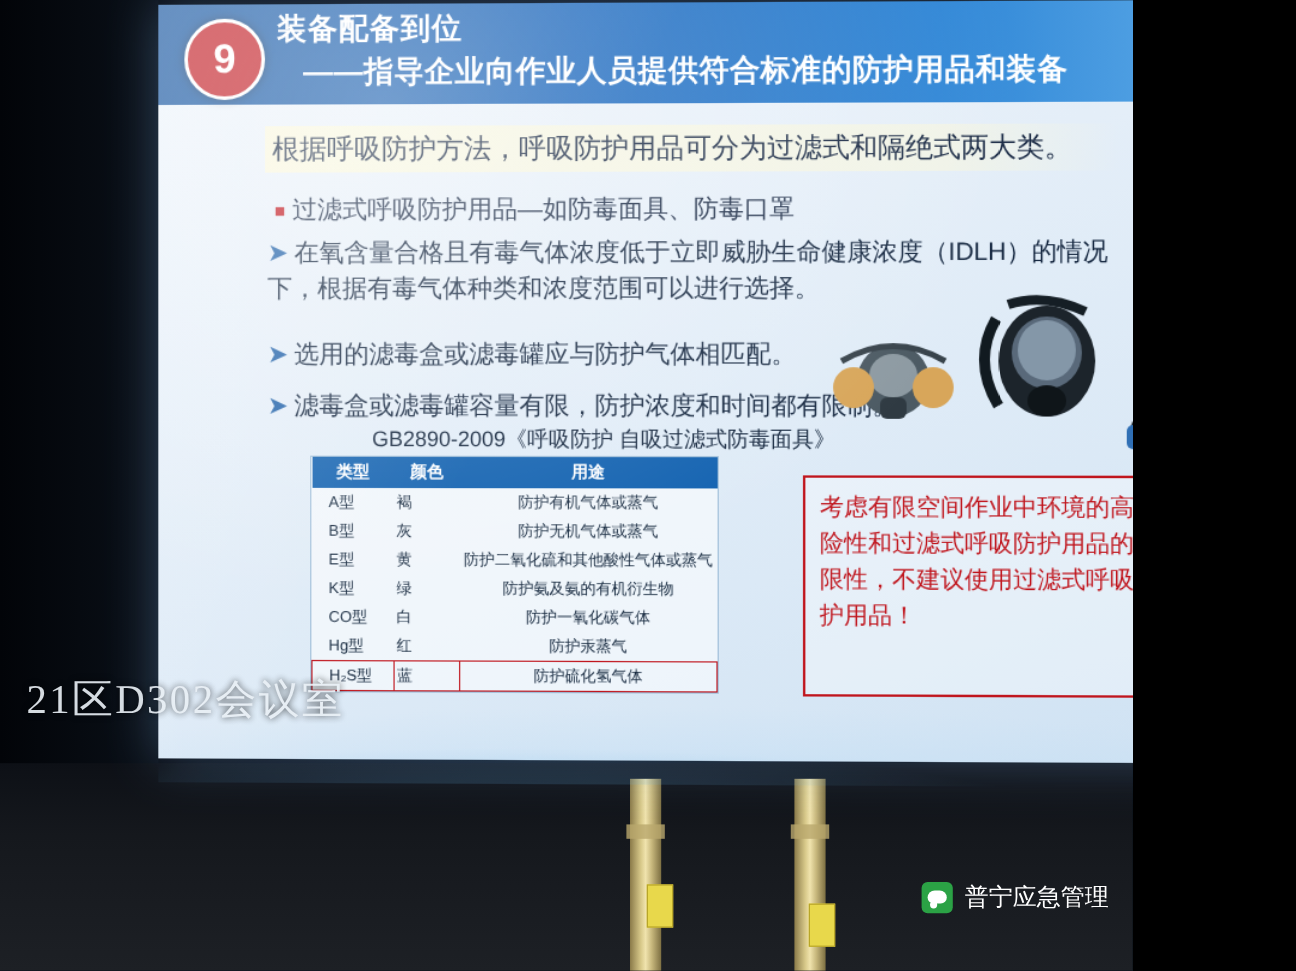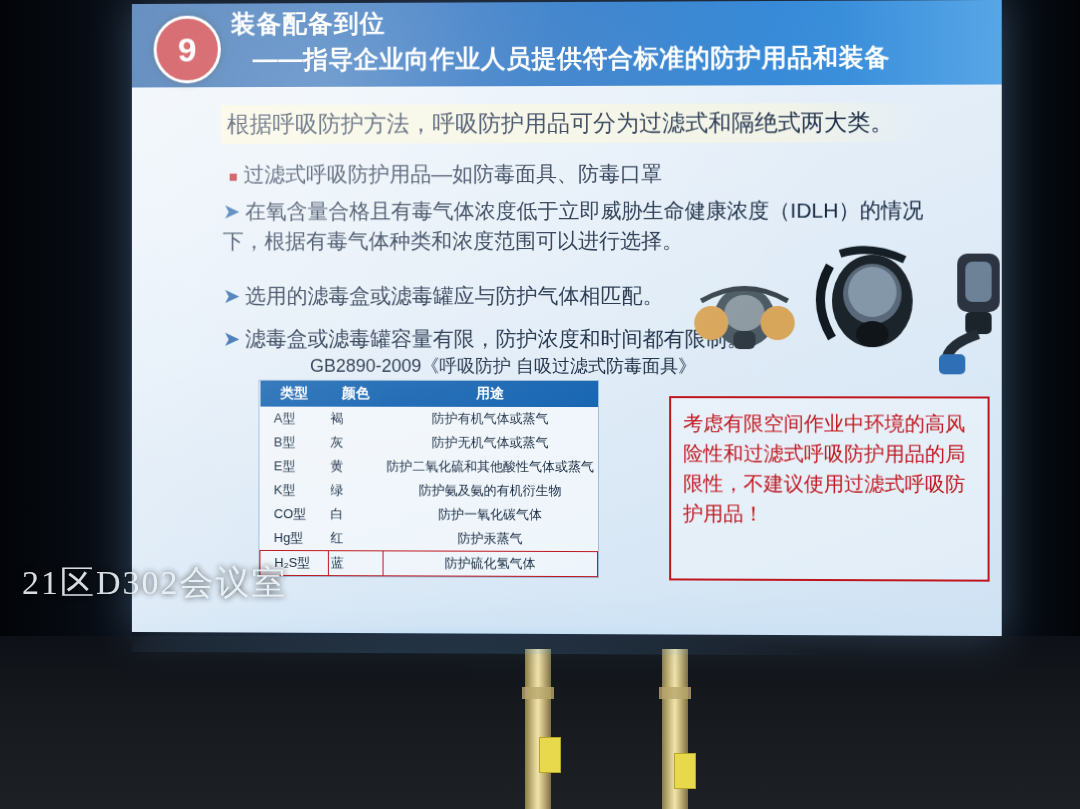--- a/index.html
+++ b/index.html
@@ -1,17 +1,17 @@
 <!DOCTYPE html>
 <html><head>
 <meta charset="utf-8">
 <style>
   html,body{margin:0;padding:0;background:#000;}
   body{width:1080px;height:809px;overflow:hidden;font-family:"Liberation Sans",sans-serif;}
-  .photo{position:relative;width:1080px;height:809px;background:#0c4a6e;overflow:hidden;}
+  .photo{position:relative;width:944px;height:809px;background:#0c4a6e;overflow:hidden;}
 
   
   .room-bg{position:absolute;inset:0;
     background:
       radial-gradient(ellipse at 50% 36%, rgba(40,70,110,0.35) 0%, rgba(8,12,20,0.9) 60%, #03060b 100%),
       linear-gradient(180deg,#05080e 0%,#060a12 55%,#0a0d12 100%);}
   .floor{position:absolute;left:0;right:0;top:636px;height:173px;
     background:linear-gradient(180deg,#0d1016 0%,#15181d 35%,#1d2025 100%);}
   .wall-left{position:absolute;left:0;top:0;width:132px;height:640px;
     background:linear-gradient(90deg,#020408 0%,#0a1018 100%);}
@@ -211,13 +211,17 @@
         <rect x="44" y="66" width="26" height="22" rx="5" fill="#1c242b"></rect>
         <path d="M57 88 Q20 100 26 122" stroke="#232c35" stroke-width="10" fill="none"></path>
         <rect x="18" y="108" width="26" height="20" rx="5" fill="#2f6fb5"></rect>
       </svg>
 
     </div>
   </div>
 
   <div class="osd">21区D302会议室</div>
 
+  <div class="wm">
+    <div class="wm-logo"></div>
+    <span>普宁应急管理</span>
+  </div>
 </div>
 
 </body></html>

